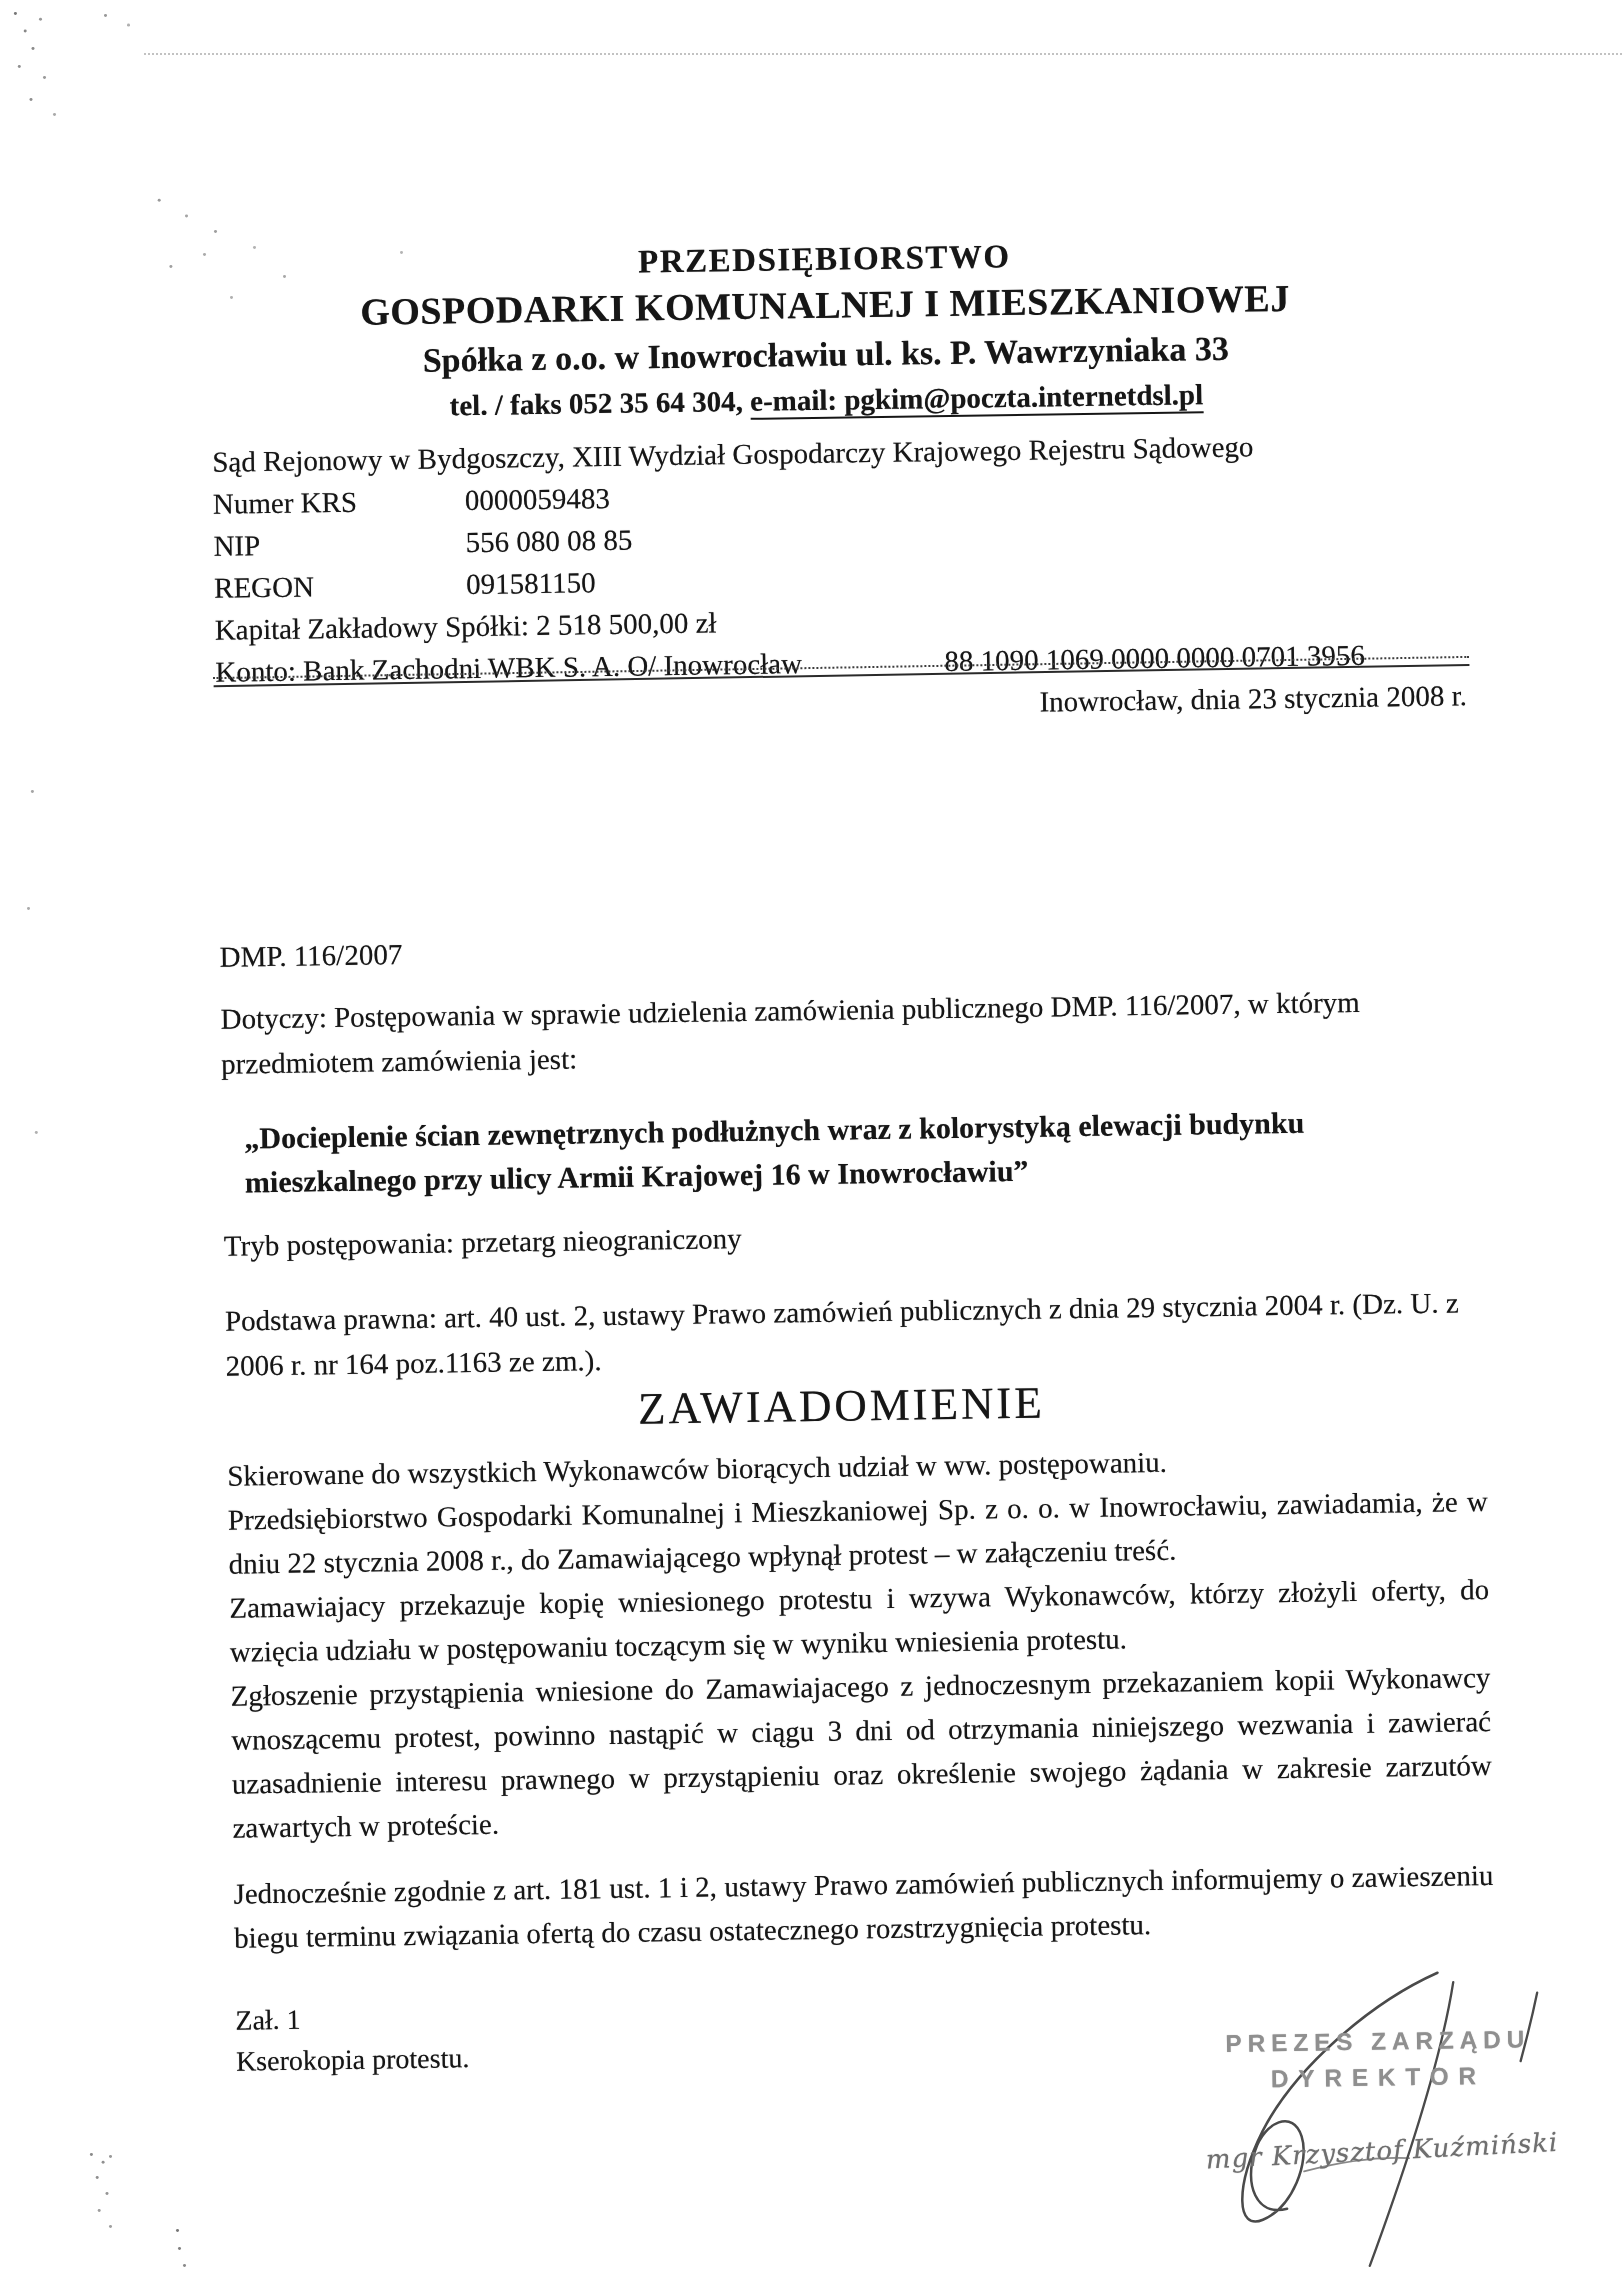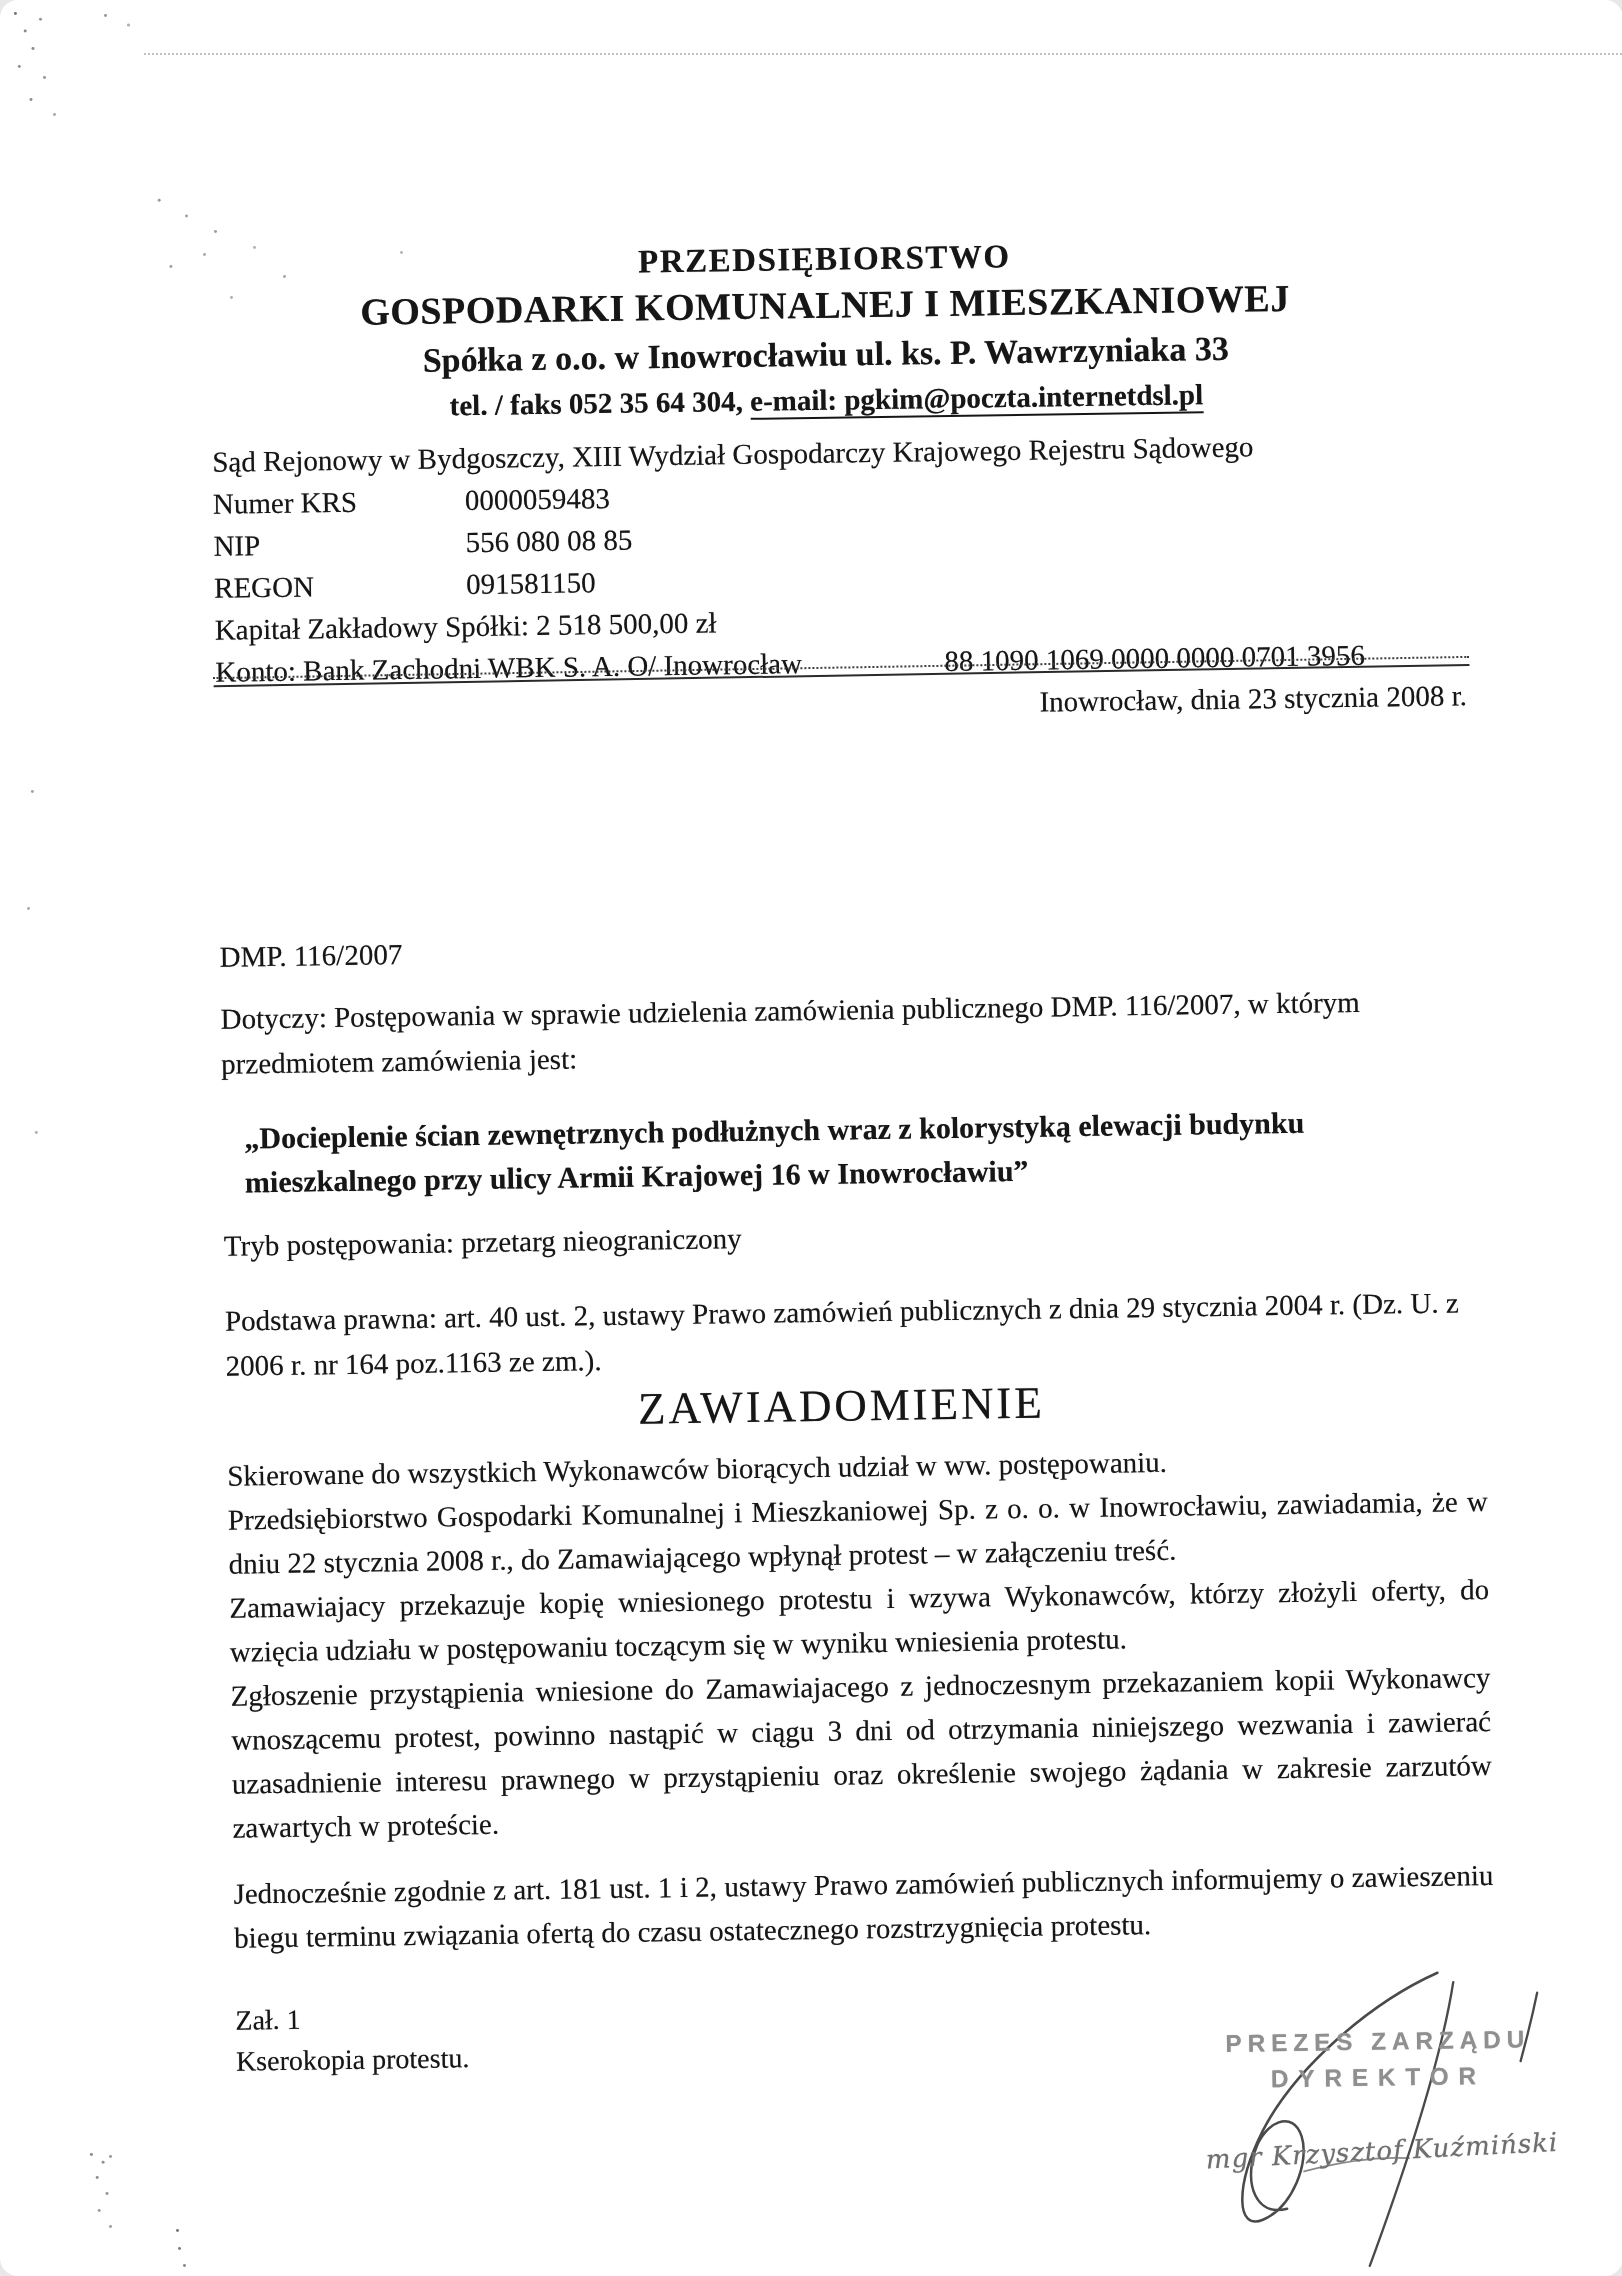--- a/index.html
+++ b/index.html
@@ -3,21 +3,20 @@
 <meta charset="utf-8">
 <style>
   html,body{margin:0;padding:0;background:#e8e8e8;}
   .page{
     position:relative;
     width:1623px;height:2276px;
     background:#ffffff;
     overflow:hidden;
     font-family:"Liberation Serif", serif;
     color:#161616;
-    border-radius:18px;
   }
   .tilt{
     position:absolute;inset:0;
     transform:rotate(-0.85deg);
     transform-origin:50% 40%;
   }
   .abs{position:absolute;}
   .ink{
     color:#161616;
     text-shadow:0 0 0.7px rgba(20,20,20,0.55);

